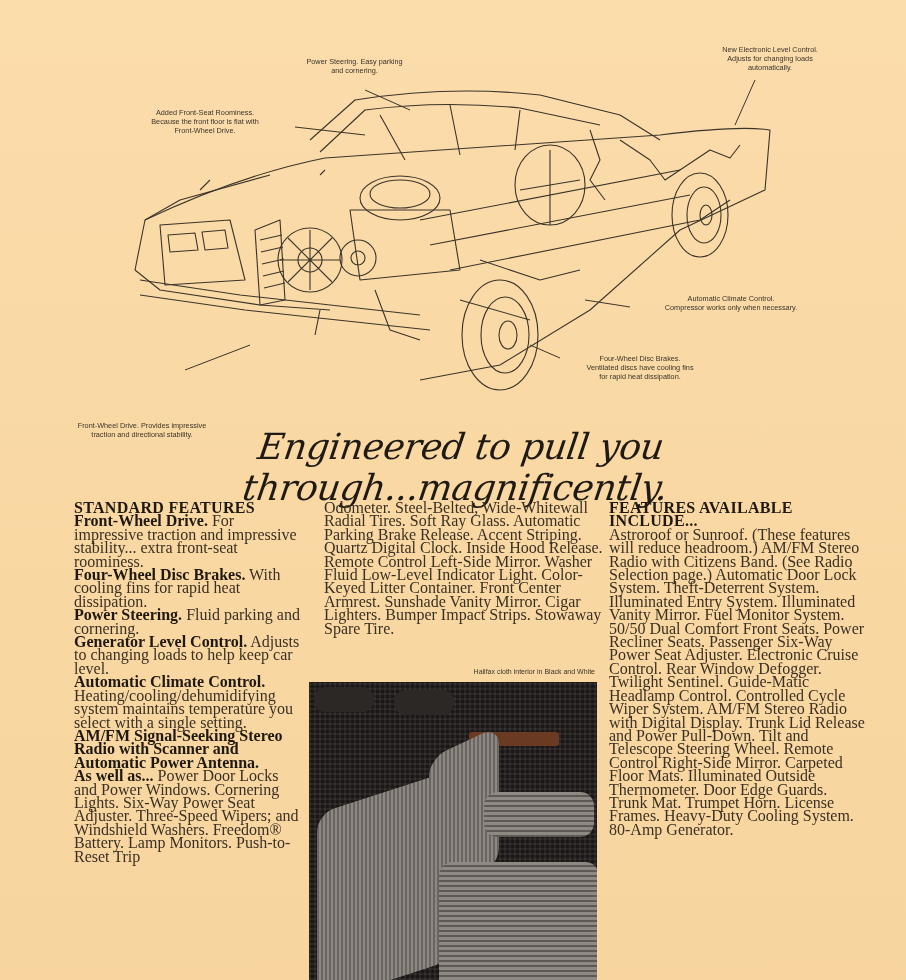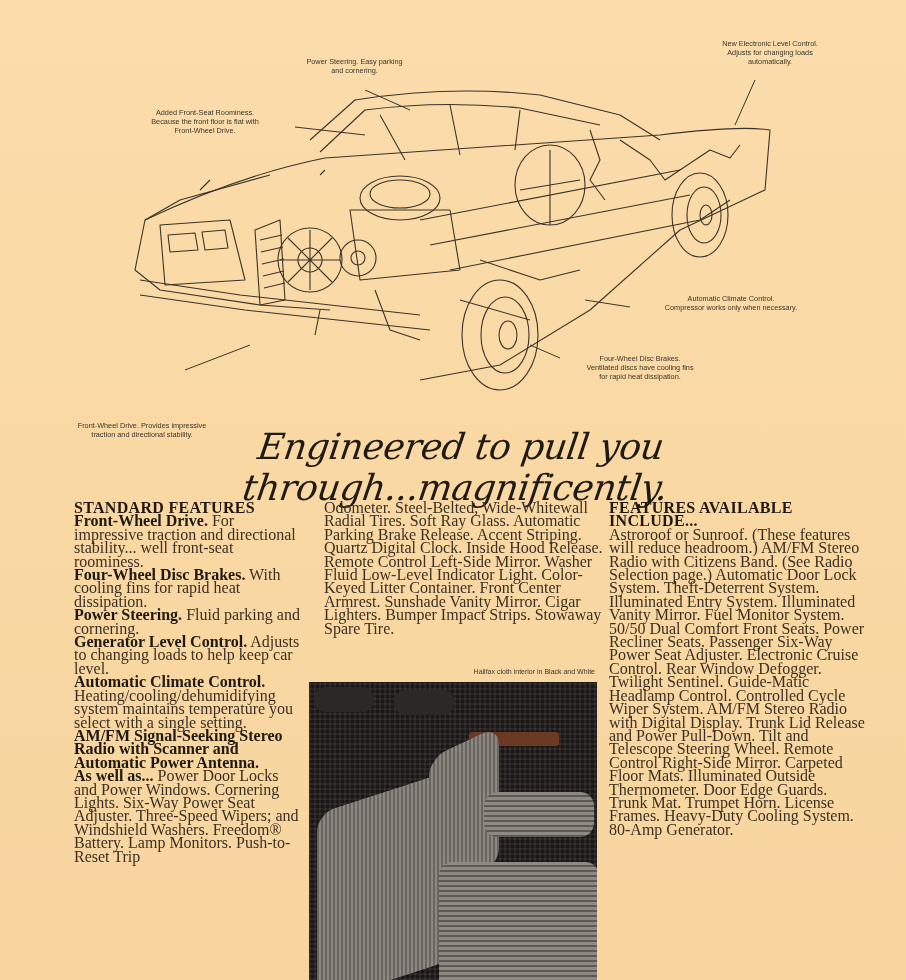--- a/index.html
+++ b/index.html
@@ -40,21 +40,21 @@
 </head>
 <body>
 
 <div class="page">
 
   <div class="callout" style="left:272px;top:57px;width:165px;">Power Steering. Easy parking
 and cornering.</div>
   <div class="callout" style="left:120px;top:108px;width:170px;">Added Front-Seat Roominess.
 Because the front floor is flat with
 Front-Wheel Drive.</div>
-  <div class="callout" style="left:680px;top:39px;width:180px;">New Electronic Level Control.
+  <div class="callout" style="left:680px;top:45px;width:180px;">New Electronic Level Control.
 Adjusts for changing loads
 automatically.</div>
   <div class="callout" style="left:42px;top:373px;width:200px;margin-top:48px;">Front-Wheel Drive. Provides impressive
 traction and directional stability.</div>
   <div class="callout" style="left:626px;top:294px;width:210px;">Automatic Climate Control.
 Compressor works only when necessary.</div>
   <div class="callout" style="left:555px;top:354px;width:170px;">Four-Wheel Disc Brakes.
 Ventilated discs have cooling fins
 for rapid heat dissipation.</div>
 
@@ -116,21 +116,21 @@
       <path d="M65 290 L130 265"></path>
       <path d="M465 220 L510 227"></path>
       <path d="M410 265 L440 278"></path>
     </g>
   </svg>
 
   <div class="headline">Engineered to pull you through...magnificently.</div>
 
   <div class="col col1">
     <div class="heading">STANDARD FEATURES</div>
-    <div><b>Front-Wheel Drive.</b><span> For impressive traction and directional stability... well front-seat roominess.</span></div>
+    <div><b>Front-Wheel Drive.</b><span> For impressive traction and impressive stability... extra front-seat roominess.</span></div>
     <div><b>Four-Wheel Disc Brakes.</b><span> With cooling fins for rapid heat dissipation.</span></div>
     <div><b>Power Steering.</b><span> Fluid parking and cornering.</span></div>
     <div><b>Generator Level Control.</b><span> Adjusts to changing loads to help keep car level.</span></div>
     <div><b>Automatic Climate Control.</b><span> Heating/cooling/dehumidifying system maintains temperature you select with a single setting.</span></div>
     <div><b>AM/FM Signal-Seeking Stereo Radio with Scanner and Automatic Power Antenna.</b><span></span></div>
     <div><b>As well as...</b><span> Power Door Locks and Power Windows. Cornering Lights. Six-Way Power Seat Adjuster. Three-Speed Wipers; and Windshield Washers. Freedom® Battery. Lamp Monitors. Push-to-Reset Trip</span></div>
   </div>
 
   <div class="col col2">Odometer. Steel-Belted, Wide-Whitewall Radial Tires. Soft Ray Glass. Automatic Parking Brake Release. Accent Striping. Quartz Digital Clock. Inside Hood Release. Remote Control Left-Side Mirror. Washer Fluid Low-Level Indicator Light. Color-Keyed Litter Container. Front Center Armrest. Sunshade Vanity Mirror. Cigar Lighters. Bumper Impact Strips. Stowaway Spare Tire.</div>
 

